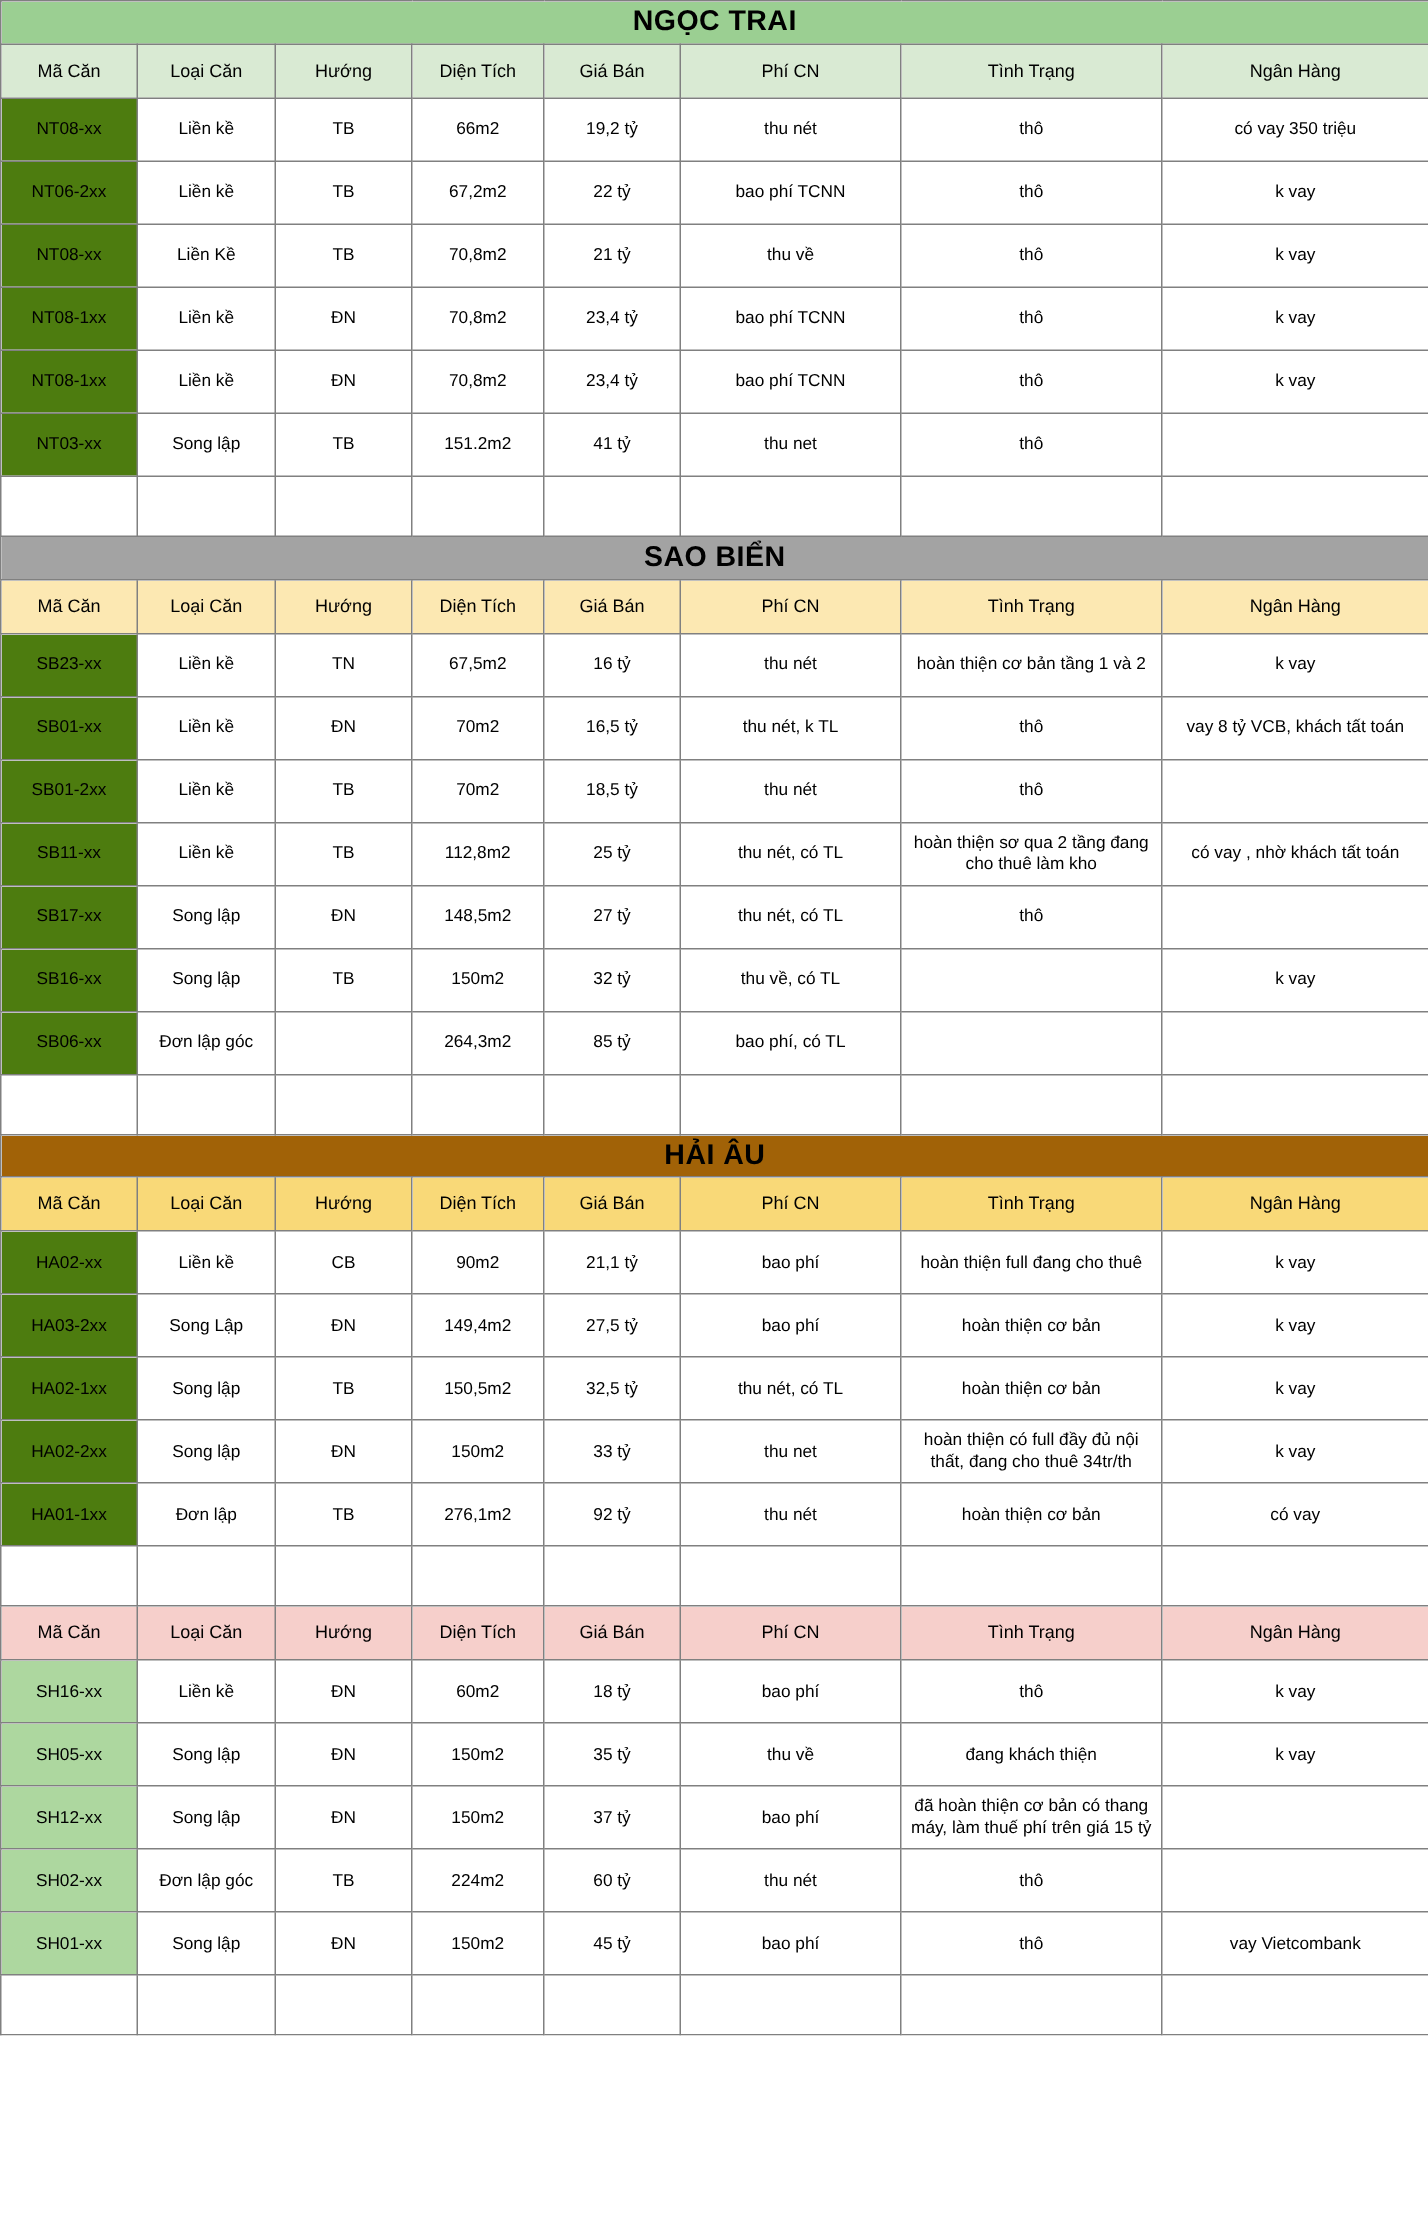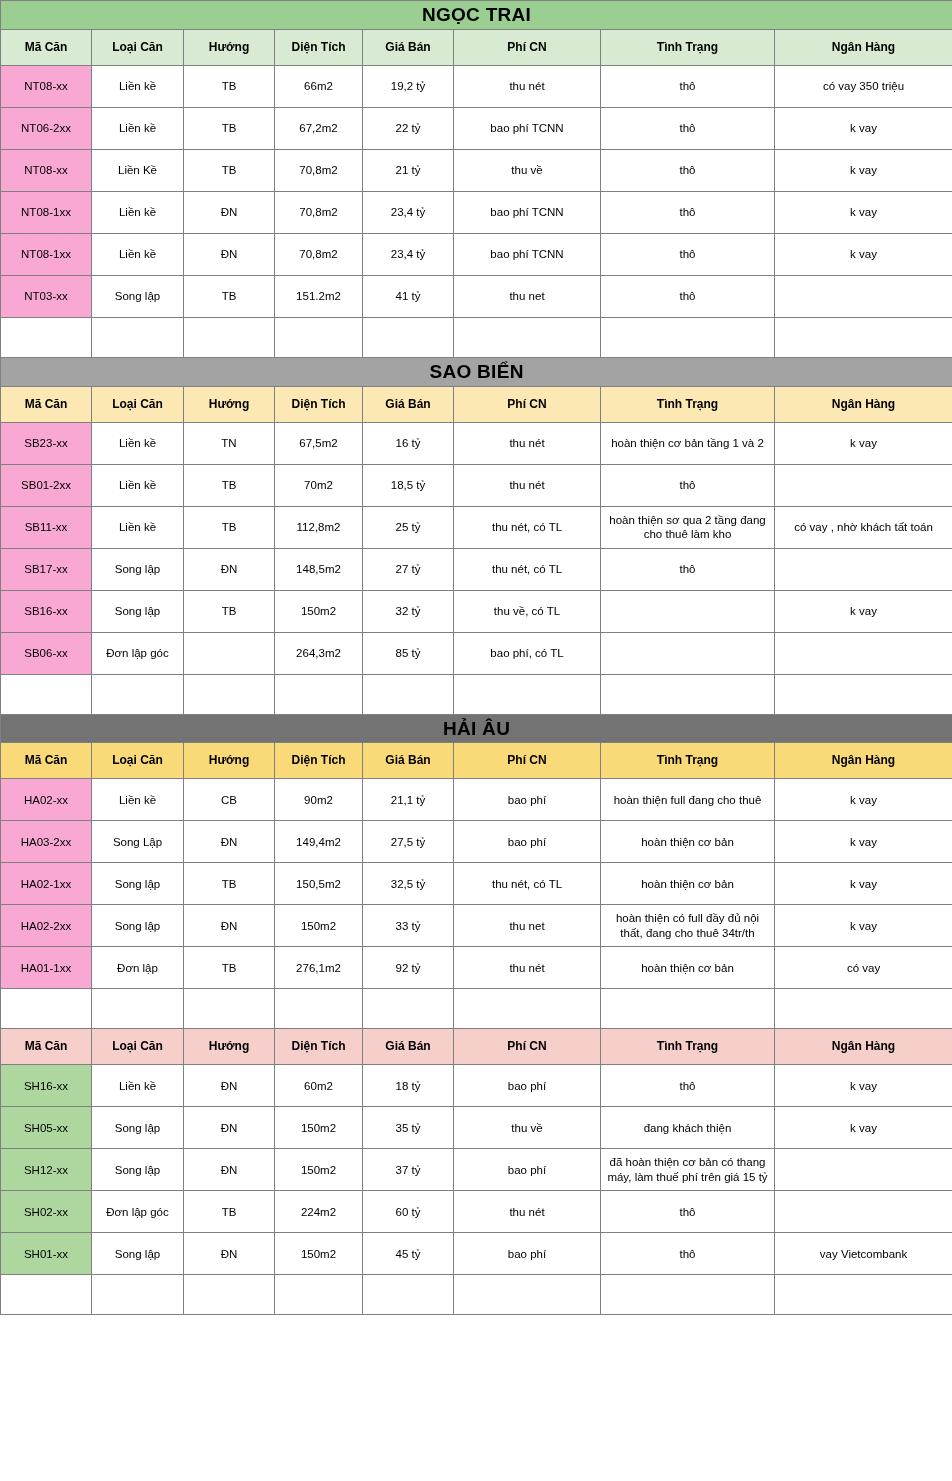--- a/index.html
+++ b/index.html
@@ -46,37 +46,37 @@
     font-weight: bold;
     letter-spacing: 0.3px;
     height: 20px;
     text-align: center;
     border-left: 1px solid #808080;
     border-right: 1px solid #808080;
     margin-top: 18px;
   }
   .title-ngoctrai  { background: #9BCF92; }
   .title-saobien   { background: #a3a3a3; }
-  .title-haiau     { background: #737373; }
+  .title-haiau     { background: #a16207; }
   .title-sanho     { background: #E0585B; }
 
   
   tr.col-head td {
-    font-weight: bold;
+    font-weight: normal;
     font-size: 12px;
     height: 36px;
   }
   .head-ngoctrai td { background: #D9EAD3; }
   .head-saobien  td { background: #FCE8B2; }
   .head-haiau    td { background: #F9D978; }
   .head-sanho    td { background: #F6CFCB; }
 
   
   tr.data td { height: 42px; background: #FFFFFF; }
-  tr.data td.code { background: #f9a8d4; font-size: 11.5px; }
+  tr.data td.code { background: #4d7c0f; font-size: 11.5px; }
   tr.data td.code-green { background: #ADD79F; font-size: 11.5px; text-align: center; }
 
   
   tr.spacer td { height: 40px; background: #FFFFFF; }
 
   .wrap2 { white-space: normal; }
 </style>
 </head>
 <body>
 
@@ -192,20 +192,30 @@
         <td class="code">SB23-xx</td>
         <td class="wrap2">Liền kề</td>
         <td class="wrap2">TN</td>
         <td class="wrap2">67,5m2</td>
         <td class="wrap2">16 tỷ</td>
         <td class="wrap2">thu nét</td>
         <td class="wrap2">hoàn thiện cơ bản tầng 1 và 2</td>
         <td class="wrap2">k vay</td>
       </tr>
       <tr class="data">
+        <td class="code">SB01-xx</td>
+        <td class="wrap2">Liền kề</td>
+        <td class="wrap2">ĐN</td>
+        <td class="wrap2">70m2</td>
+        <td class="wrap2">16,5 tỷ</td>
+        <td class="wrap2">thu nét, k TL</td>
+        <td class="wrap2">thô</td>
+        <td class="wrap2">vay 8 tỷ VCB, khách tất toán</td>
+      </tr>
+      <tr class="data">
         <td class="code">SB01-2xx</td>
         <td class="wrap2">Liền kề</td>
         <td class="wrap2">TB</td>
         <td class="wrap2">70m2</td>
         <td class="wrap2">18,5 tỷ</td>
         <td class="wrap2">thu nét</td>
         <td class="wrap2">thô</td>
         <td class="wrap2"></td>
       </tr>
       <tr class="data">

